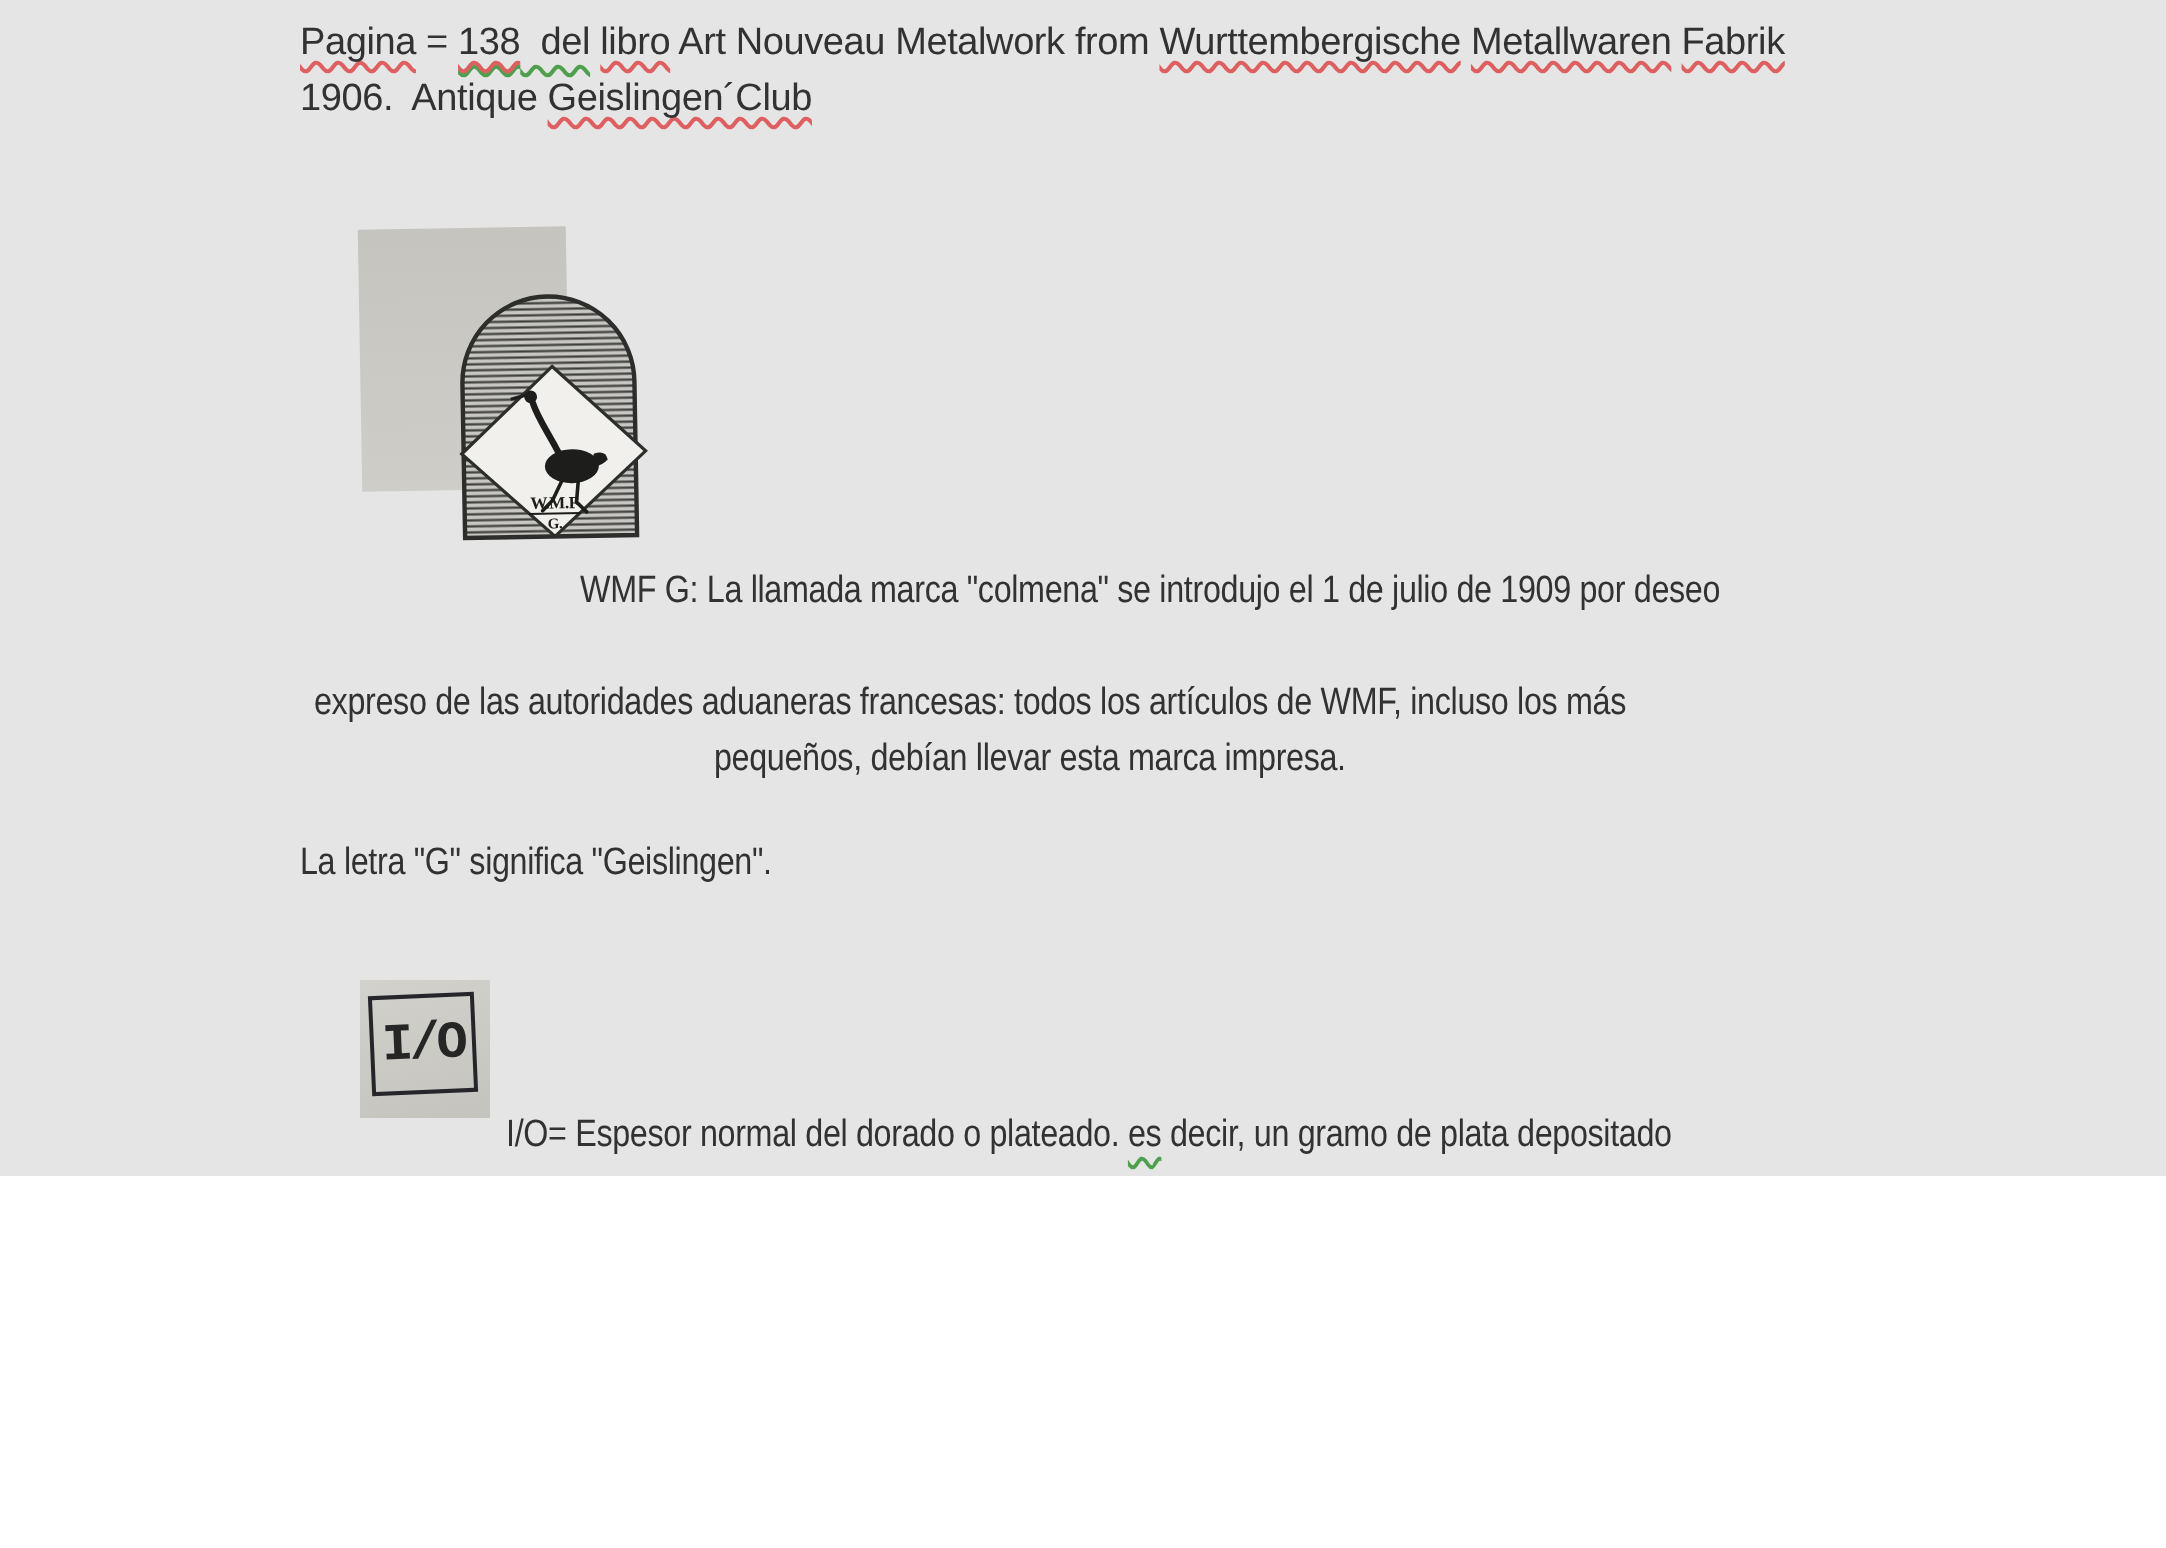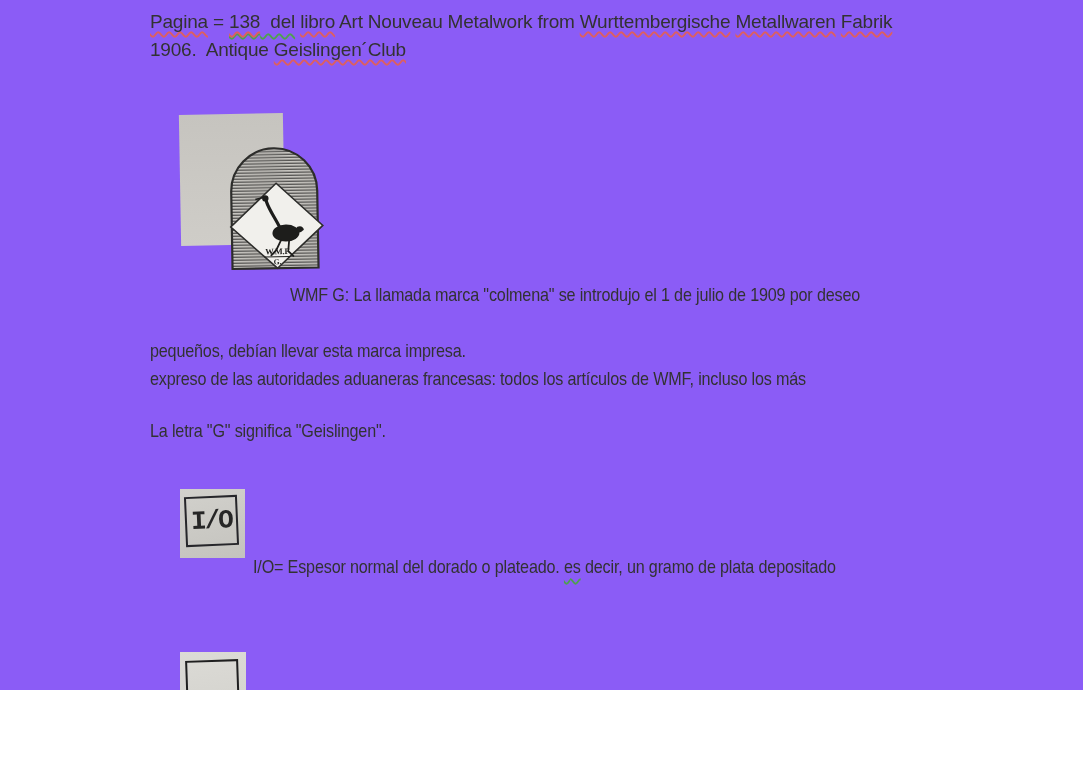--- a/index.html
+++ b/index.html
@@ -1,19 +1,19 @@
 <!DOCTYPE html>
 <html><head>
 <meta charset="utf-8">
 <style>
   html,body{margin:0;padding:0;background:#ffffff;}
   .page{
     position:relative;
-    width:1083px;height:690px;
-    background:#8b5cf6;
+    width:1083px;height:588px;
+    background:#e5e5e5;
     overflow:hidden;
     font-family:"Liberation Sans", sans-serif;
     color:#323232;
     box-sizing:border-box;
     padding:8px 148px 0 150px;
   }
   .line{line-height:28px;font-size:19px;white-space:pre;letter-spacing:-0.2px;}
   
   .cx{display:inline-block;transform:scaleX(0.85);transform-origin:0 100%;white-space:pre;}
   
@@ -27,21 +27,21 @@
     background:linear-gradient(180deg,#c6c4bf,#cfcdc8);transform:rotate(-1deg);}
   .photo-io{width:65px;height:69px;margin-right:8px;vertical-align:8px;
     background:linear-gradient(165deg,#d2d1cc,#c4c3be);}
   .photo-b{width:66px;height:71px;margin-right:9px;vertical-align:4px;
     background:linear-gradient(170deg,#dcdbd6,#d2d1cc);}
   .stamp-square{position:absolute;display:flex;align-items:center;justify-content:center;box-sizing:border-box;}
   .io-square{left:5px;top:7px;width:53px;height:50px;border:2.5px solid #26262a;transform:rotate(-2.5deg);
     font-family:"Liberation Mono",monospace;font-weight:bold;font-size:26px;color:#262626;letter-spacing:-2px;}
   .b-square{left:6px;top:8px;width:53px;height:53px;border:2px solid #1f1f1f;transform:rotate(-2deg);
     font-family:"Liberation Sans",sans-serif;font-size:35px;color:#1c1c1c;}
-  .gap-t{margin-top:22px;}
+  .gap-t{margin-top:22px;text-align:center;}
   .gap-p2{margin-top:26px;}
   .gap-p3{margin-top:24px;}
   .gap-io{margin-top:16px;}
   .gap-b{margin-top:15px;}
 </style>
 </head>
 <body>
 
 <div class="page">
 
@@ -70,22 +70,22 @@
             <path d="M75 86 q6 -2 7 3 q-4 4 -8 3 Z" fill="#1d1d1b"></path>
             <path d="M59 99 L54 109 L49 114" fill="none" stroke="#1d1d1b" stroke-width="1.8" stroke-linecap="round"></path>
             <path d="M67 100 L66 110 L71 115" fill="none" stroke="#1d1d1b" stroke-width="1.8" stroke-linecap="round"></path>
           </g>
           <text x="55" y="113" text-anchor="middle" font-family="Liberation Serif, serif" font-weight="bold" font-size="8.5" fill="#1d1d1b">W.M.F</text>
           <line x1="42" y1="115.5" x2="68" y2="115.5" stroke="#1d1d1b" stroke-width="1"></line>
           <text x="55" y="123" text-anchor="middle" font-family="Liberation Serif, serif" font-weight="bold" font-size="7.5" fill="#1d1d1b">G.</text>
         </svg>
       </span><span class="cx">WMF G: La llamada marca "colmena" se introdujo el 1 de julio de 1909 por deseo</span>
     </div>
+    <div class="line"><span class="cx">expreso de las autoridades aduaneras francesas: todos los artículos de WMF, incluso los más</span></div>
     <div class="line"><span class="cx">pequeños, debían llevar esta marca impresa.</span></div>
-    <div class="line"><span class="cx">expreso de las autoridades aduaneras francesas: todos los artículos de WMF, incluso los más</span></div>
   </div>
 
 
   <div class="section gap-p3">
     <div class="line"><span class="cx">La letra "G" significa "Geislingen".</span></div>
   </div>
 
   <div class="section gap-io">
     <div class="line">
       <span class="photo photo-io">

